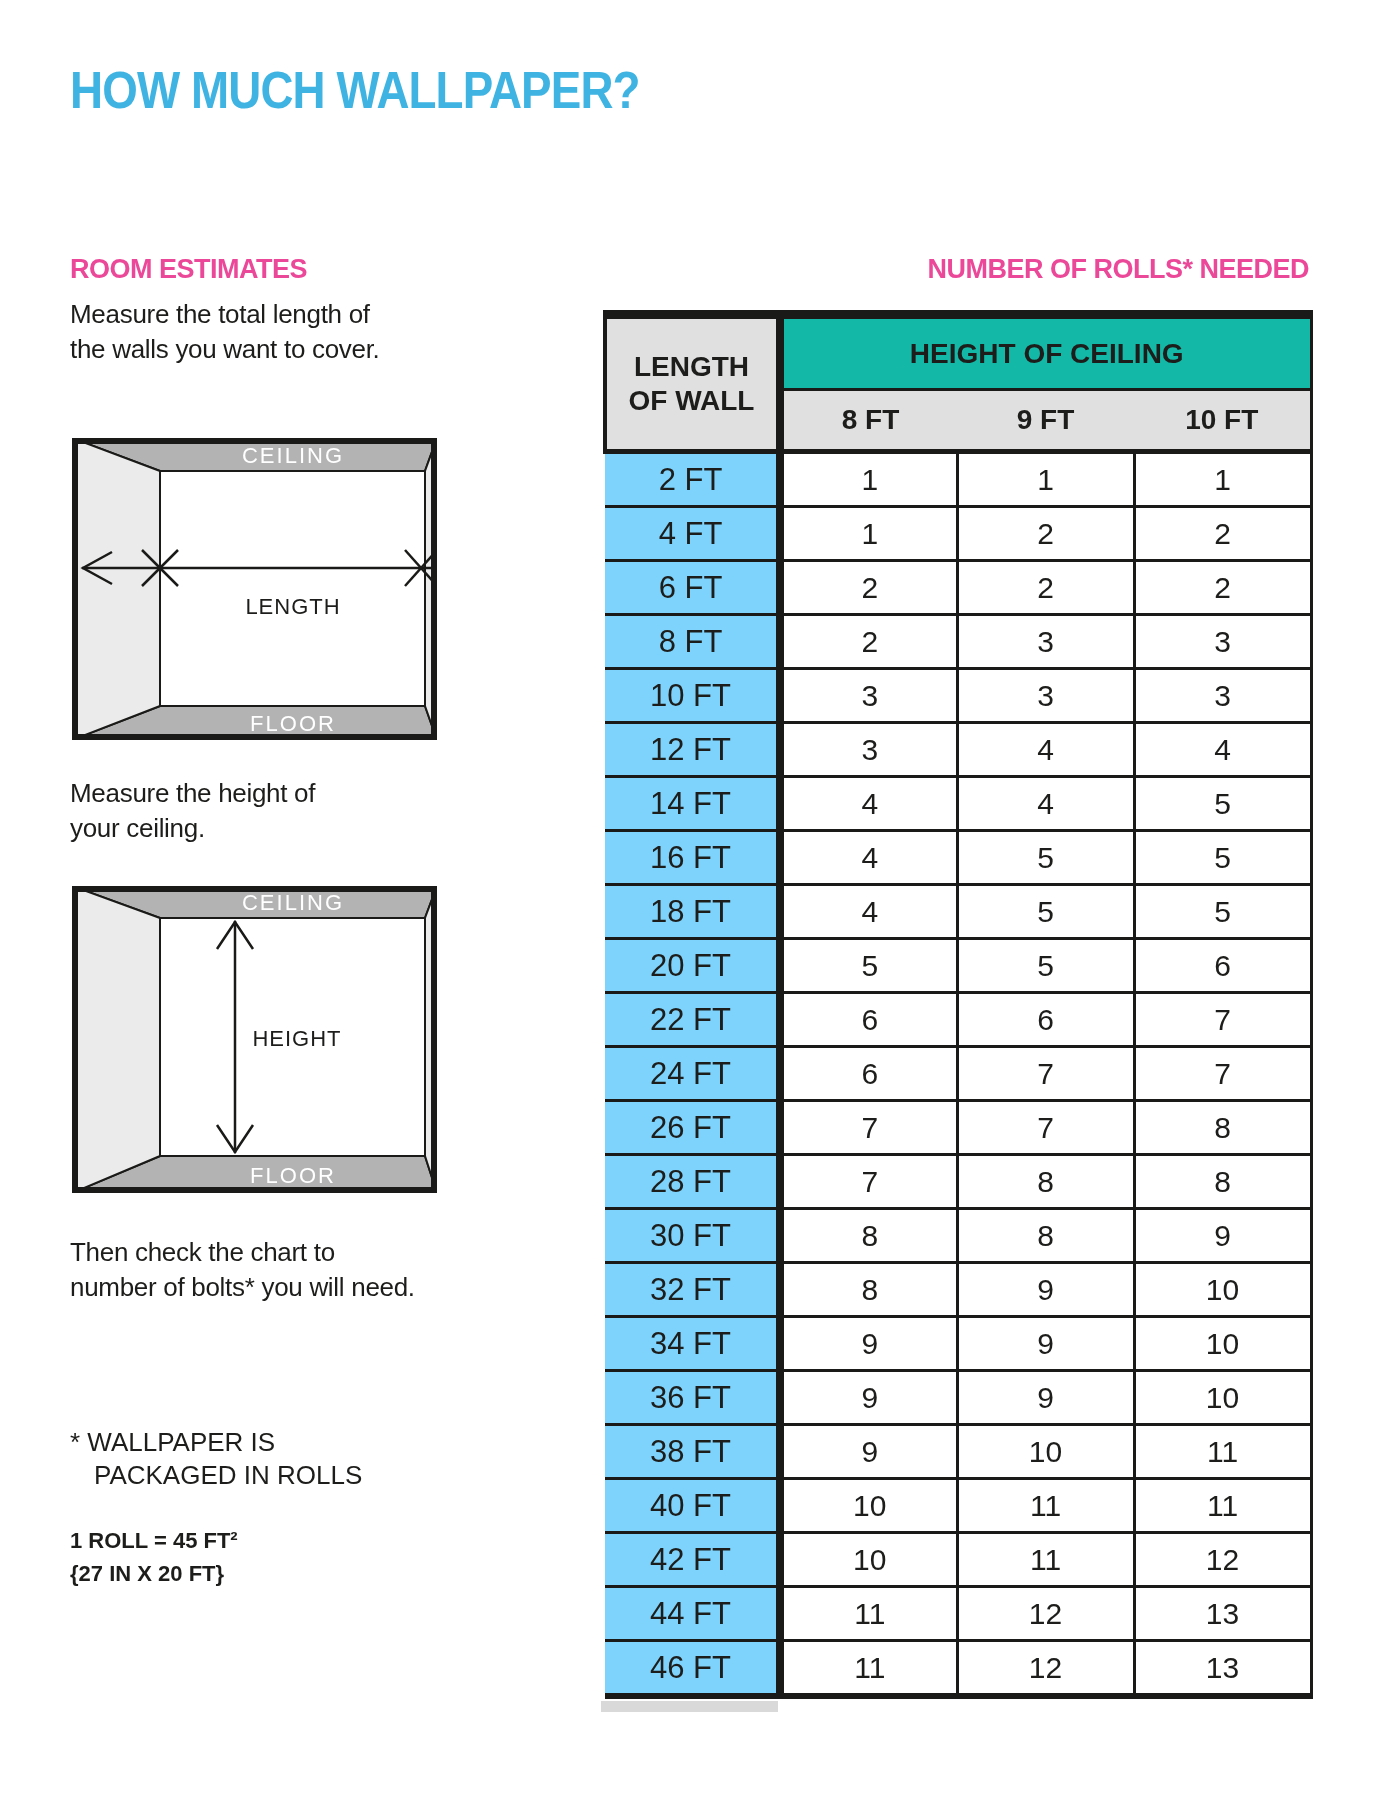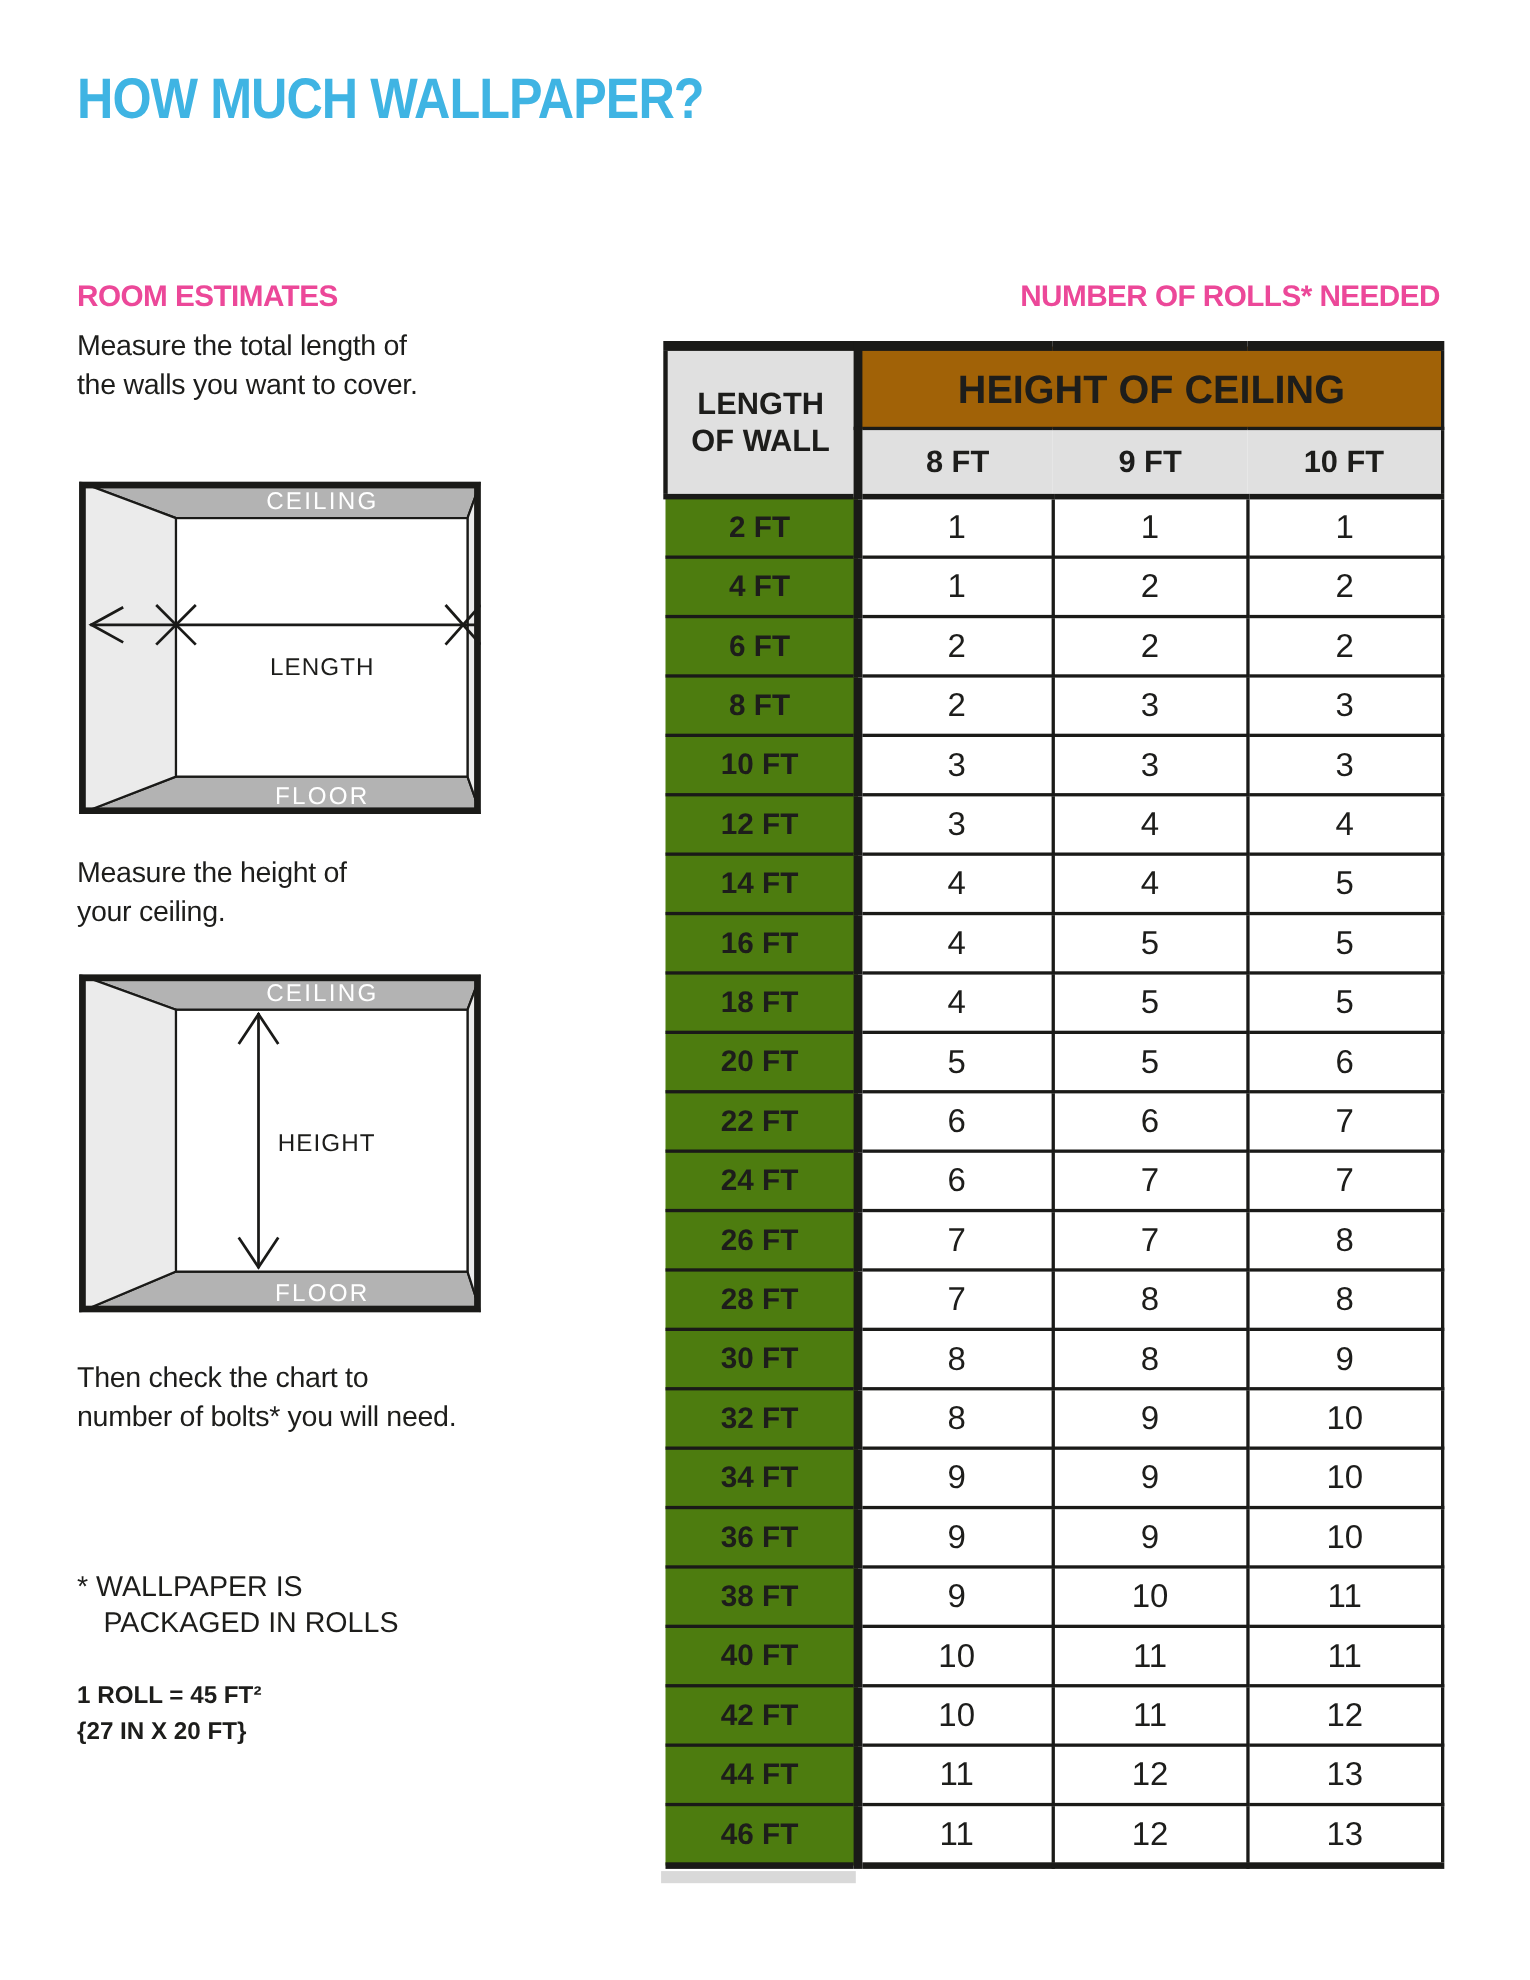--- a/index.html
+++ b/index.html
@@ -40,31 +40,31 @@
     border-top:9px solid #1a1a18;border-bottom:6px solid #1a1a18;
   }
   table.rolls col.c1{width:175px;}
   table.rolls col.c2,table.rolls col.c3,table.rolls col.c4{width:177px;}
   table.rolls th,table.rolls td{padding:0;vertical-align:middle;text-align:center;}
   th.corner{
     background:#e0e0e0;border-left:4px solid #1a1a18;border-right:8px solid #1a1a18;
     border-bottom:5px solid #1a1a18;font-size:28px;font-weight:bold;line-height:34px;
   }
   th.group{
-    background:#a16207;height:69px;border-bottom:3px solid #1a1a18;
-    border-right:3px solid #1a1a18;font-size:36px;font-weight:bold;
+    background:#14b8a6;height:69px;border-bottom:3px solid #1a1a18;
+    border-right:3px solid #1a1a18;font-size:28px;font-weight:bold;
   }
   tr.subhead th{
     background:#e0e0e0;height:58px;border-bottom:5px solid #1a1a18;
     font-size:28px;font-weight:bold;
   }
   tr.subhead th:last-child{border-right:3px solid #1a1a18;}
   tbody th{
-    background:#4d7c0f;height:51px;border-right:8px solid #1a1a18;
-    border-bottom:3px solid #1a1a18;font-size:27px;font-weight:bold;
+    background:#7dd3fc;height:51px;border-right:8px solid #1a1a18;
+    border-bottom:3px solid #1a1a18;font-size:31px;font-weight:normal;
   }
   tbody td{
     background:#ffffff;height:51px;border-right:3px solid #1a1a18;
     border-bottom:3px solid #1a1a18;font-size:30px;font-weight:normal;
   }
 </style>
 </head>
 <body>
 
 <div class="abs page-title">HOW MUCH WALLPAPER?</div>

